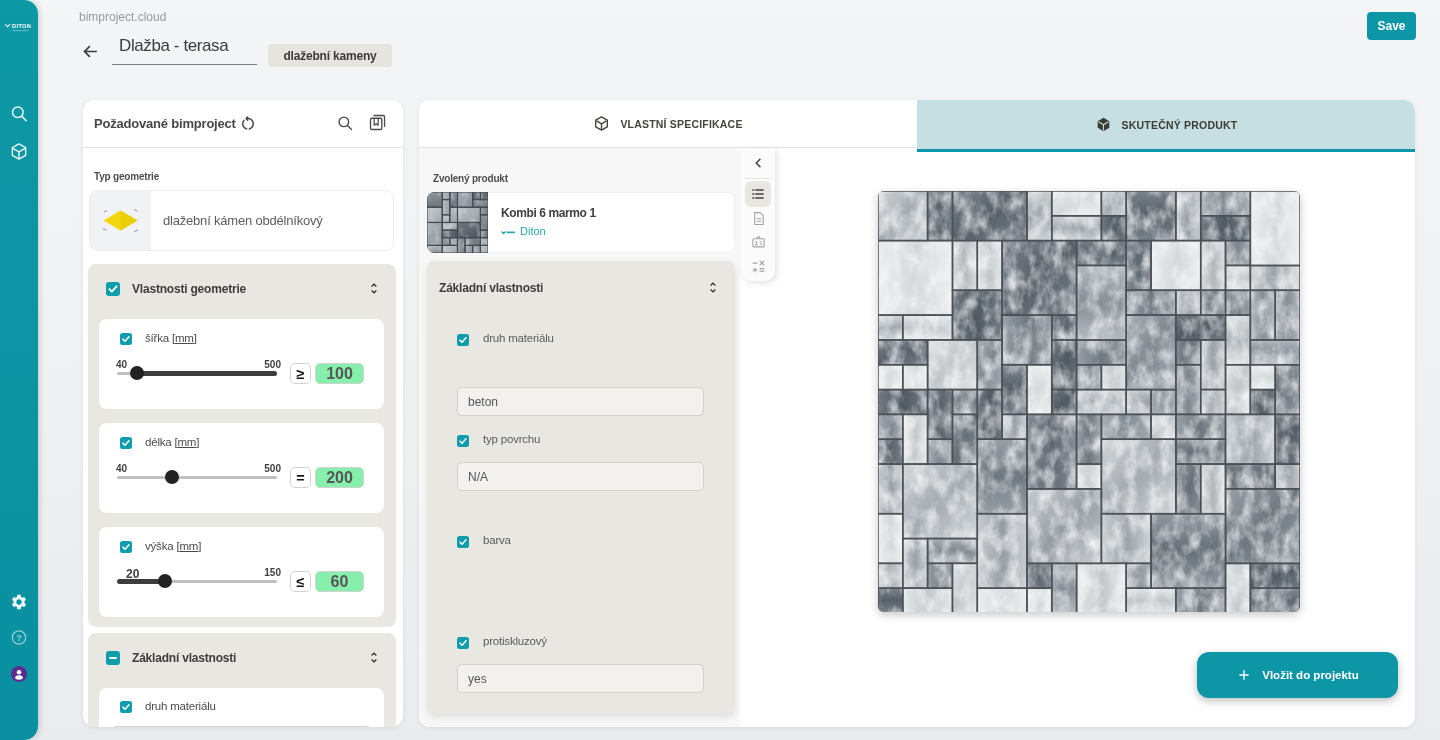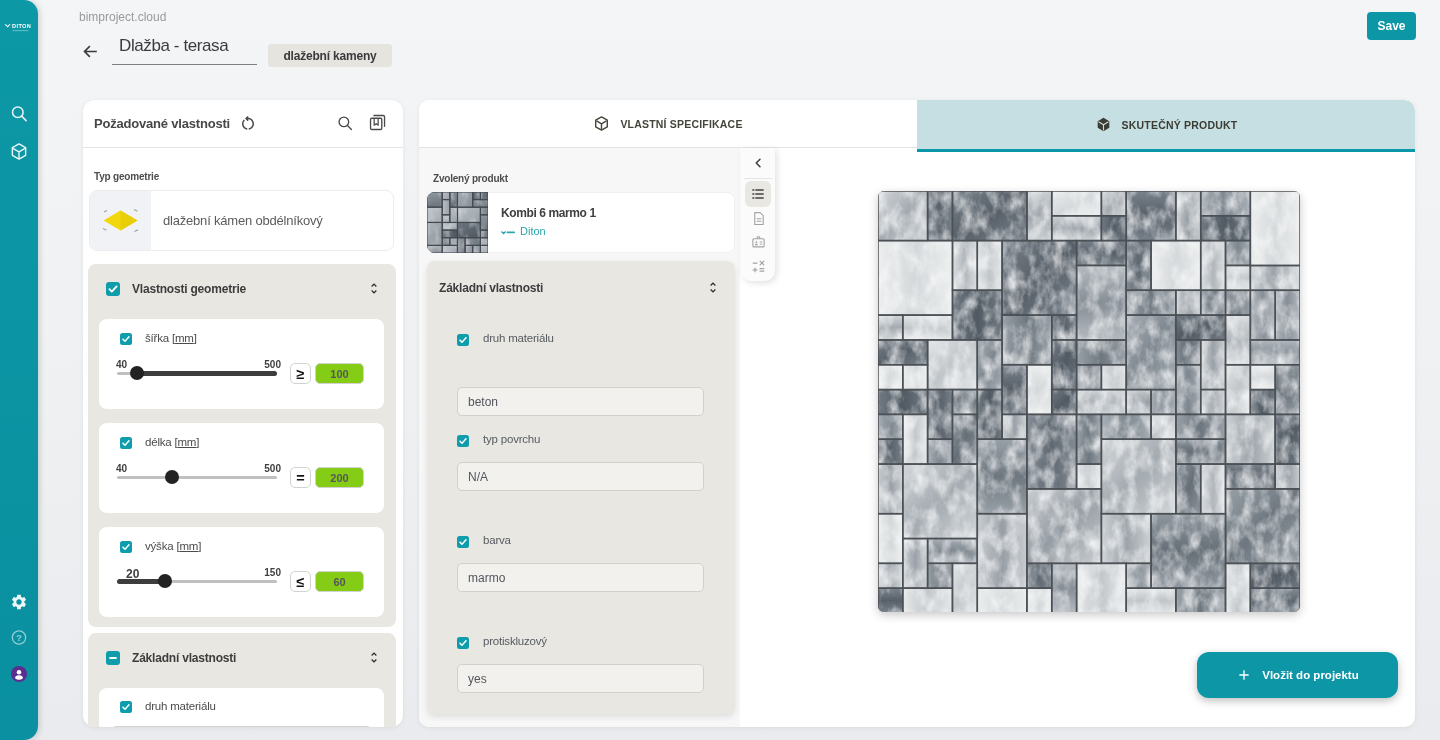--- a/index.html
+++ b/index.html
@@ -11,21 +11,21 @@
 .teal-btn { background:#0d96a5; color:#fff; font-weight:bold; display:flex; align-items:center; justify-content:center; }
 .panel { position:absolute; background:#fff; border-radius:12px; box-shadow:0 1px 5px rgba(0,0,0,.07); overflow:hidden; }
 .beige { background:#e9e7e2; border-radius:8px; position:absolute; }
 .cb { position:absolute; width:12px; height:12px; background:#0f9dab; border-radius:2.5px; }
 .cb svg { position:absolute; left:1px; top:1px; }
 .cbL { position:absolute; width:14px; height:14px; background:#0f9dab; border-radius:3px; }
 .cbL svg { position:absolute; left:1px; top:1px; }
 .slider-card { position:absolute; left:11px; width:285px; height:90px; background:#fff; border-radius:8px; }
 .lbl { font-size:11.5px; color:#4b4b4b; letter-spacing:-0.2px; }
 .opbtn { position:absolute; width:21px; height:21px; border:1px solid #d2d2d2; border-radius:5px; background:#fff; display:flex; align-items:center; justify-content:center; font-weight:bold; font-size:14.5px; color:#141414; }
-.numin { position:absolute; width:49px; height:21px; border:1px solid #d2d2d2; border-radius:5px; background:#84cc16; display:flex; align-items:center; justify-content:center; font-size:11px; font-weight:bold; color:#565656; }
+.numin { position:absolute; width:49px; height:21px; border:1px solid #d2d2d2; border-radius:5px; background:#86efac; display:flex; align-items:center; justify-content:center; font-size:16px; font-weight:bold; color:#565656; }
 .fieldin { position:absolute; left:30px; width:247px; height:29px; border:1px solid #d2d0ca; border-radius:5px; background:rgba(255,255,255,.42); font-size:12px; color:#53575d; display:flex; align-items:center; padding-left:10px; }
 .seclbl { font-weight:bold; font-size:12px; color:#3d3d3d; letter-spacing:-0.2px; }
 .minilbl { font-size:10px; font-weight:bold; color:#4e4e4e; letter-spacing:-0.2px; }
 </style>
 </head>
 <body>
 
 <div class="sidebar">
   <div class="abs" style="left:3px;top:19px;width:32px;height:12px;" id="logo">
     <svg width="32" height="12" viewBox="0 0 32 12">
@@ -59,21 +59,21 @@
 
 <div class="abs" style="left:79px;top:10px;font-size:12px;color:#9a9a9a;">bimproject.cloud</div>
 <div class="teal-btn abs" style="left:1367px;top:12px;width:49px;height:28px;border-radius:4px;font-size:12px;">Save</div>
 <svg class="abs" style="left:81px;top:42px" width="19" height="19" viewBox="0 0 24 24">
     <path d="M20 11H6.8l5.1-5.1L10.5 4.5 3 12l7.5 7.5 1.4-1.4L6.8 13H20z" fill="#3a3a3a"></path>
   </svg>
 <div class="abs" style="left:112px;top:36px;width:145px;border-bottom:1px solid #7f7f7f;padding:0 0 8px 7px;font-size:17px;color:#3c3c3c;letter-spacing:-0.4px;">Dlažba - terasa</div>
 <div class="abs" style="left:268px;top:44px;width:124px;height:23px;background:#e6e4df;border-radius:3px;display:flex;align-items:center;justify-content:center;font-size:12px;font-weight:bold;color:#3a3a3a;letter-spacing:-0.2px;">dlažební kameny</div>
 
 <div class="panel" style="left:83px;top:100px;width:320px;height:627px;">
-  <div style="position:absolute;left:11px;top:16px;font-size:13px;font-weight:600;color:#474747;letter-spacing:-0.2px;">Požadované vlastnosti</div>
+  <div style="position:absolute;left:11px;top:16px;font-size:13px;font-weight:600;color:#474747;letter-spacing:-0.2px;">Požadované bimproject</div>
   <svg class="abs" style="left:156px;top:14px" width="18" height="18" viewBox="0 0 24 24">
       <path fill="#4a4a4a" d="M6 13c0-1.65.67-3.15 1.76-4.24L6.34 7.34A7.93 7.93 0 0 0 4 13c0 4.08 3.05 7.44 7 7.93v-2.02c-2.83-.48-5-2.94-5-5.91zm14 0c0-4.42-3.58-8-8-8-.06 0-.12.01-.18.01l1.09-1.09L11.5 2.5 8 6l3.5 3.5 1.41-1.41-1.08-1.08c.06 0 .11-.01.17-.01 3.31 0 6 2.69 6 6 0 2.97-2.17 5.43-5 5.91v2.02c3.95-.49 7-3.85 7-7.93z"></path>
     </svg>
   <svg class="abs" style="left:253px;top:14px" width="18" height="18" viewBox="0 0 24 24">
       <circle cx="10.5" cy="10.5" r="6.4" fill="none" stroke="#4a4a4a" stroke-width="1.8"></circle>
       <line x1="15.3" y1="15.3" x2="20.6" y2="20.6" stroke="#4a4a4a" stroke-width="1.8" stroke-linecap="round"></line>
     </svg>
   <svg class="abs" style="left:285px;top:13px" width="19" height="19" viewBox="0 0 24 24">
       <path d="M7.5 3.2 H19.2 a1.7 1.7 0 0 1 1.7 1.7 V16.7" fill="none" stroke="#4a4a4a" stroke-width="1.7" stroke-linecap="round"></path>
       <rect x="3.2" y="6.6" width="14.2" height="14.2" rx="1.5" fill="none" stroke="#4a4a4a" stroke-width="1.7"></rect>
@@ -412,21 +412,20 @@
           </svg>
         </div>
 <div style="position:absolute;left:56px;top:172px;font-size:11.5px;color:#565b61;letter-spacing:-0.2px;">typ povrchu</div>
 <div class="fieldin" style="top:201px;">N/A</div>
 <div class="cb" style="left:30px;top:275px;">
           <svg width="10" height="10" viewBox="0 0 12 12">
             <path d="M2.4 6.2 L4.8 8.6 L9.6 3.4" fill="none" stroke="#fff" stroke-width="1.8" stroke-linecap="round" stroke-linejoin="round"></path>
           </svg>
         </div>
 <div style="position:absolute;left:56px;top:273px;font-size:11.5px;color:#565b61;letter-spacing:-0.2px;">barva</div>
-<div class="fieldin" style="top:302px;">marmo</div>
 <div class="cb" style="left:30px;top:376px;">
           <svg width="10" height="10" viewBox="0 0 12 12">
             <path d="M2.4 6.2 L4.8 8.6 L9.6 3.4" fill="none" stroke="#fff" stroke-width="1.8" stroke-linecap="round" stroke-linejoin="round"></path>
           </svg>
         </div>
 <div style="position:absolute;left:56px;top:374px;font-size:11.5px;color:#565b61;letter-spacing:-0.2px;">protiskluzový</div>
 <div class="fieldin" style="top:403px;">yes</div>
     </div>
   </div>
 

